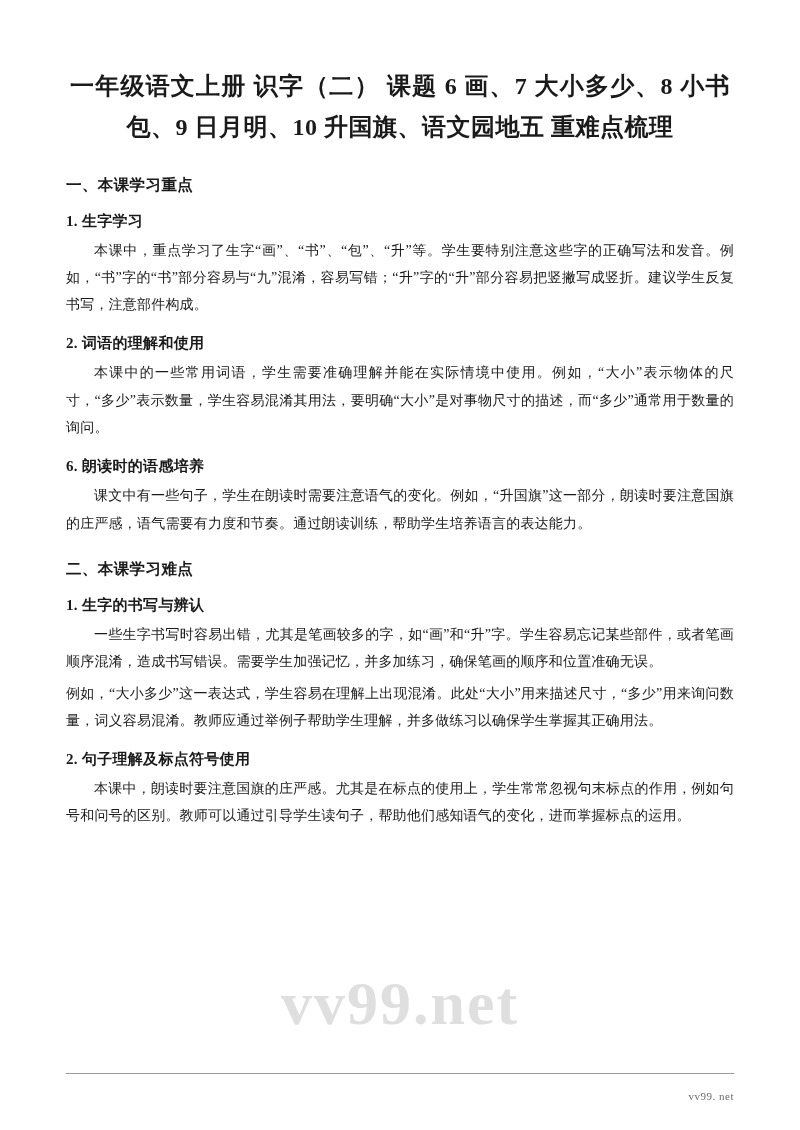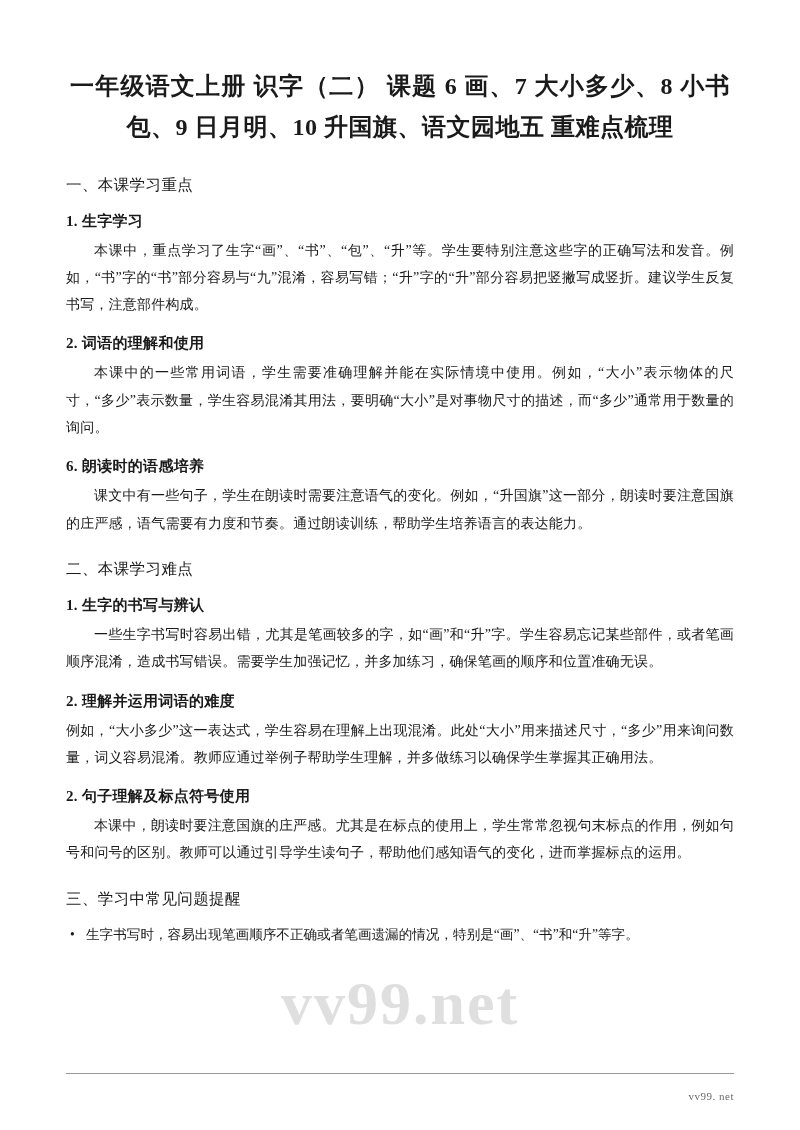--- a/index.html
+++ b/index.html
@@ -41,21 +41,21 @@
     font-size: 24px;
     font-weight: bold;
     line-height: 1.72;
     text-align: justify;
     text-align-last: center;
     letter-spacing: 0.5px;
     margin: 10px 4px 26px 4px;
   }
   .section-heading {
     font-size: 15.5px;
-    font-weight: normal;
+    font-weight: bold;
     margin: 22px 0 12px 0;
     letter-spacing: 0.4px;
   }
   .sub-heading {
     font-size: 15px;
     font-weight: bold;
     margin: 16px 0 6px 0;
     letter-spacing: 0.3px;
   }
   .para {
@@ -132,32 +132,25 @@
       <div class="sub-heading">6. 朗读时的语感培养</div>
       <p class="para">课文中有一些句子，学生在朗读时需要注意语气的变化。例如，“升国旗”这一部分，朗读时要注意国旗的庄严感，语气需要有力度和节奏。通过朗读训练，帮助学生培养语言的表达能力。</p>
     </div>
 
     <div>
       <div class="section-heading">二、本课学习难点</div>
 
       <div class="sub-heading">1. 生字的书写与辨认</div>
       <p class="para">一些生字书写时容易出错，尤其是笔画较多的字，如“画”和“升”字。学生容易忘记某些部件，或者笔画顺序混淆，造成书写错误。需要学生加强记忆，并多加练习，确保笔画的顺序和位置准确无误。</p>
 
-      <div class="sub-heading">2. 理解并运用词语的难度</div>
       <p class="para no-indent">例如，“大小多少”这一表达式，学生容易在理解上出现混淆。此处“大小”用来描述尺寸，“多少”用来询问数量，词义容易混淆。教师应通过举例子帮助学生理解，并多做练习以确保学生掌握其正确用法。</p>
 
       <div class="sub-heading">2. 句子理解及标点符号使用</div>
       <p class="para">本课中，朗读时要注意国旗的庄严感。尤其是在标点的使用上，学生常常忽视句末标点的作用，例如句号和问号的区别。教师可以通过引导学生读句子，帮助他们感知语气的变化，进而掌握标点的运用。</p>
     </div>
 
-    <div>
-      <div class="section-heading">三、学习中常见问题提醒</div>
-      <ul class="bullet-list">
-        <li class="bullet-item">生字书写时，容易出现笔画顺序不正确或者笔画遗漏的情况，特别是“画”、“书”和“升”等字。</li>
-      </ul>
-    </div>
 
   </div>
 
   <div class="footer-rule"></div>
   <div class="footer-note">vv99. net</div>
 
 </div>
 
 </body></html>

